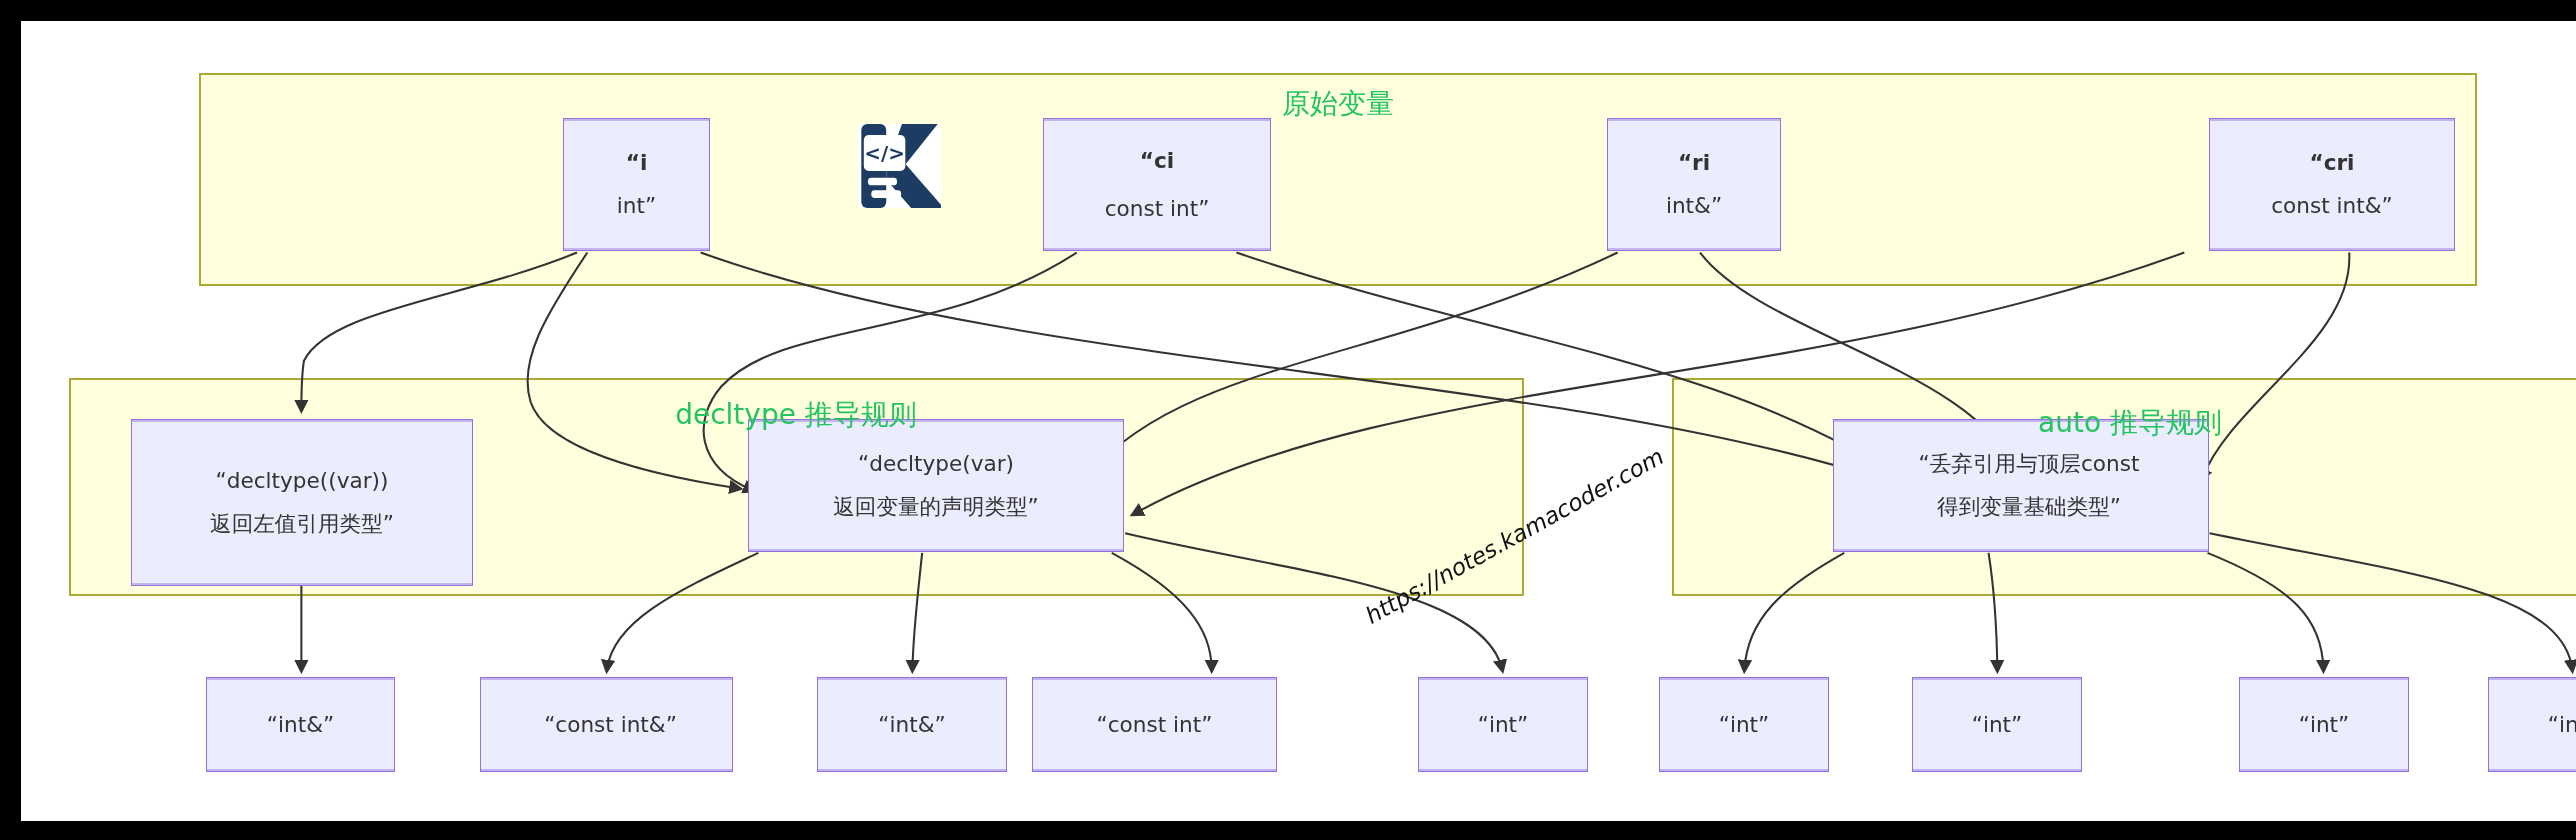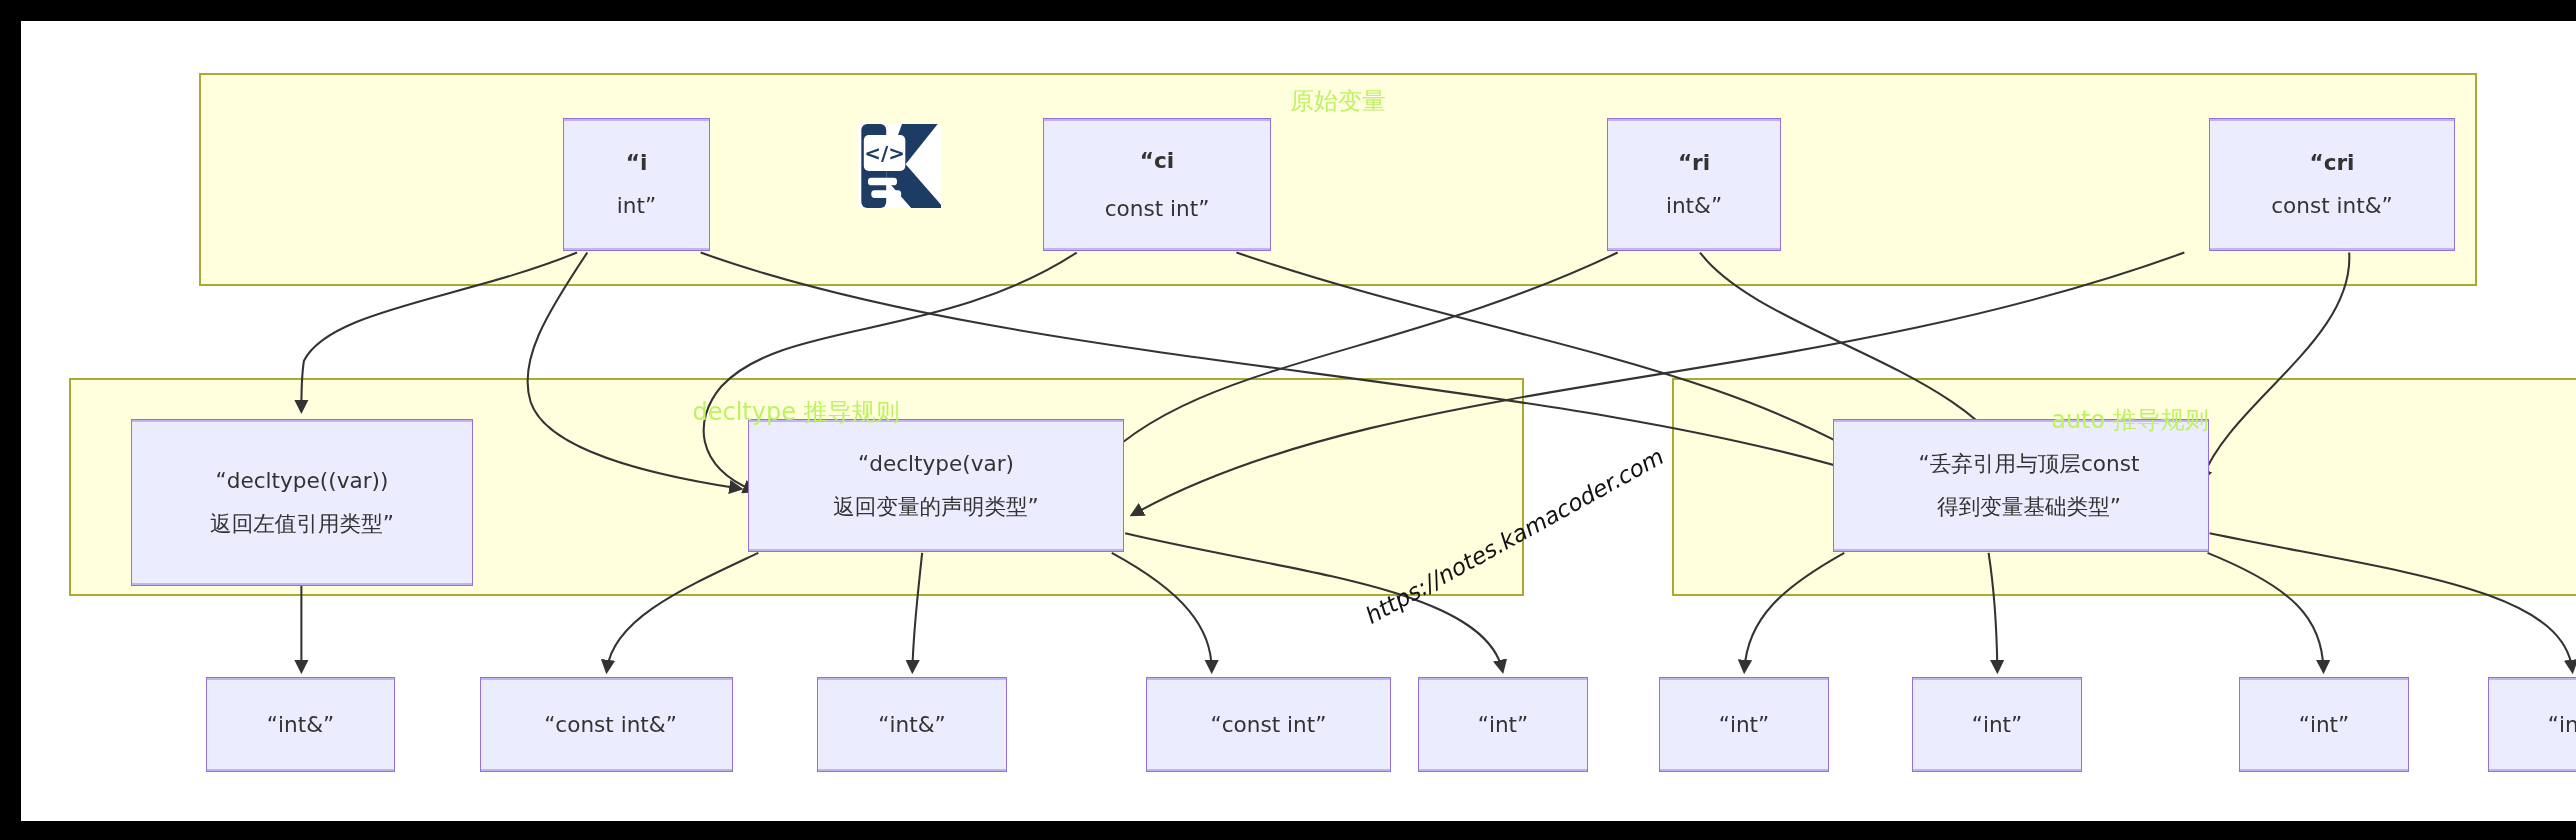--- a/index.html
+++ b/index.html
@@ -5,21 +5,21 @@
   html,body{margin:0;padding:0;}
   body{
     width:2716px;height:841px;position:relative;background:#000;
     font-family:"DejaVu Sans","Liberation Sans",sans-serif;color:#333;
     overflow:hidden;
   }
   .canvas{position:absolute;left:20.6px;top:20.6px;width:2675px;height:800px;background:#fff;}
   .stage{position:absolute;left:0;top:0;width:2716px;height:841px;}
   .cluster{position:absolute;background:#ffffde;border:2.1px solid #aaaa33;box-sizing:border-box;}
   .cluster-label{
-    position:absolute;transform:translateX(-50%);font-size:24px;color:#bef264;
+    position:absolute;transform:translateX(-50%);font-size:28px;color:#22c55e;
     white-space:nowrap;z-index:6;
   }
   .node{
     position:absolute;background:#ececff;border:1.5px solid #9370db;box-sizing:border-box;
     box-shadow:inset 0 2.1px 0 rgba(147,112,219,.45), inset 0 -2.1px 0 rgba(147,112,219,.45);
     display:flex;flex-direction:column;align-items:center;justify-content:center;
     gap:19.6px;font-size:21.6px;text-align:center;z-index:4;line-height:1.1;
   }
   .node .bold{font-weight:bold;}
   .edges{position:absolute;left:0;top:0;z-index:3;}
@@ -119,21 +119,21 @@
 
   <div class="node" style="left:206px;top:677px;width:189px;height:95px;">
     <span>“int&amp;”</span>
   </div>
   <div class="node" style="left:480px;top:677px;width:253px;height:95px;padding-left:8px;">
     <span>“const int&amp;”</span>
   </div>
   <div class="node" style="left:817px;top:677px;width:190px;height:95px;">
     <span>“int&amp;”</span>
   </div>
-  <div class="node" style="left:1146px;top:677px;width:245px;height:95px;justify-content:center;">
+  <div class="node" style="left:1032px;top:677px;width:245px;height:95px;justify-content:center;">
     <span>“const int”</span>
   </div>
   <div class="node" style="left:1418px;top:677px;width:170px;height:95px;">
     <span>“int”</span>
   </div>
   <div class="node" style="left:1659px;top:677px;width:170px;height:95px;">
     <span>“int”</span>
   </div>
   <div class="node" style="left:1912px;top:677px;width:170px;height:95px;">
     <span>“int”</span>

